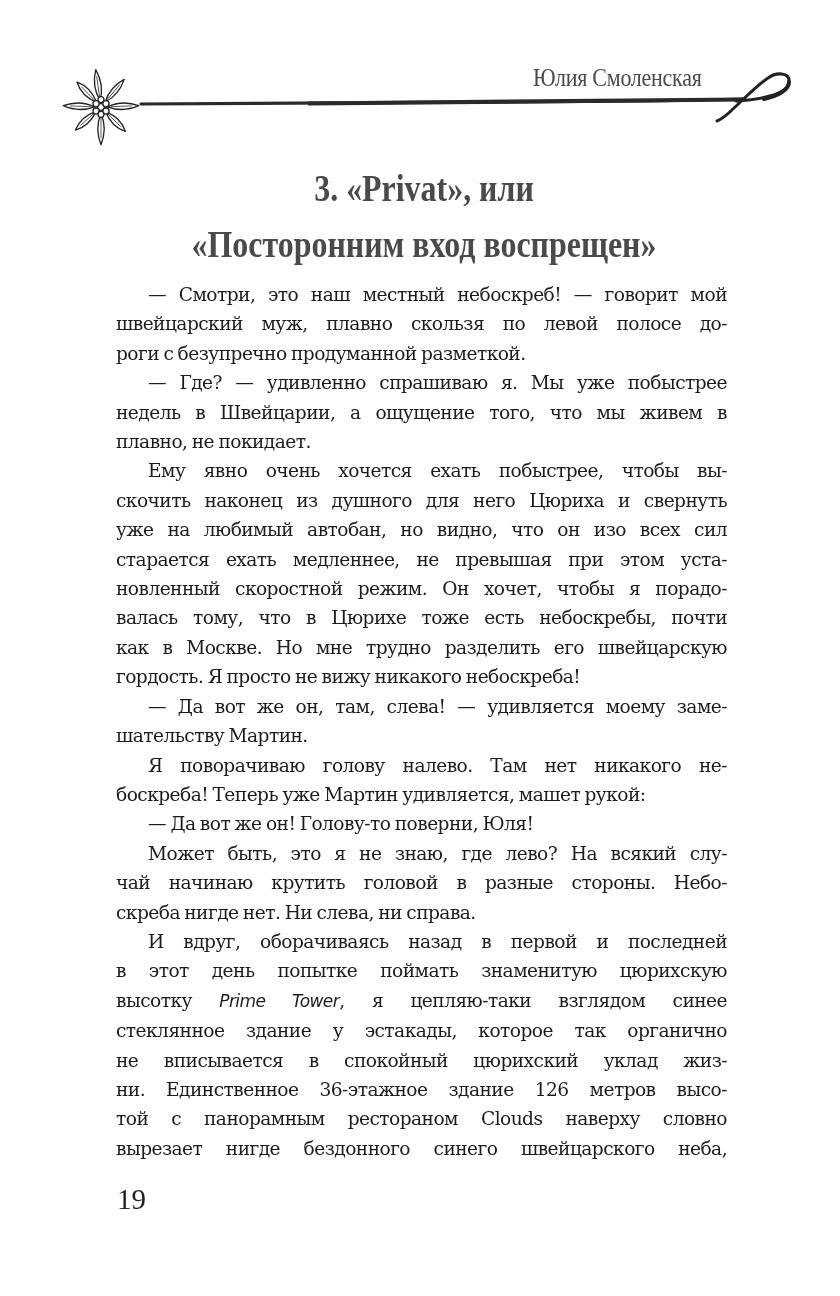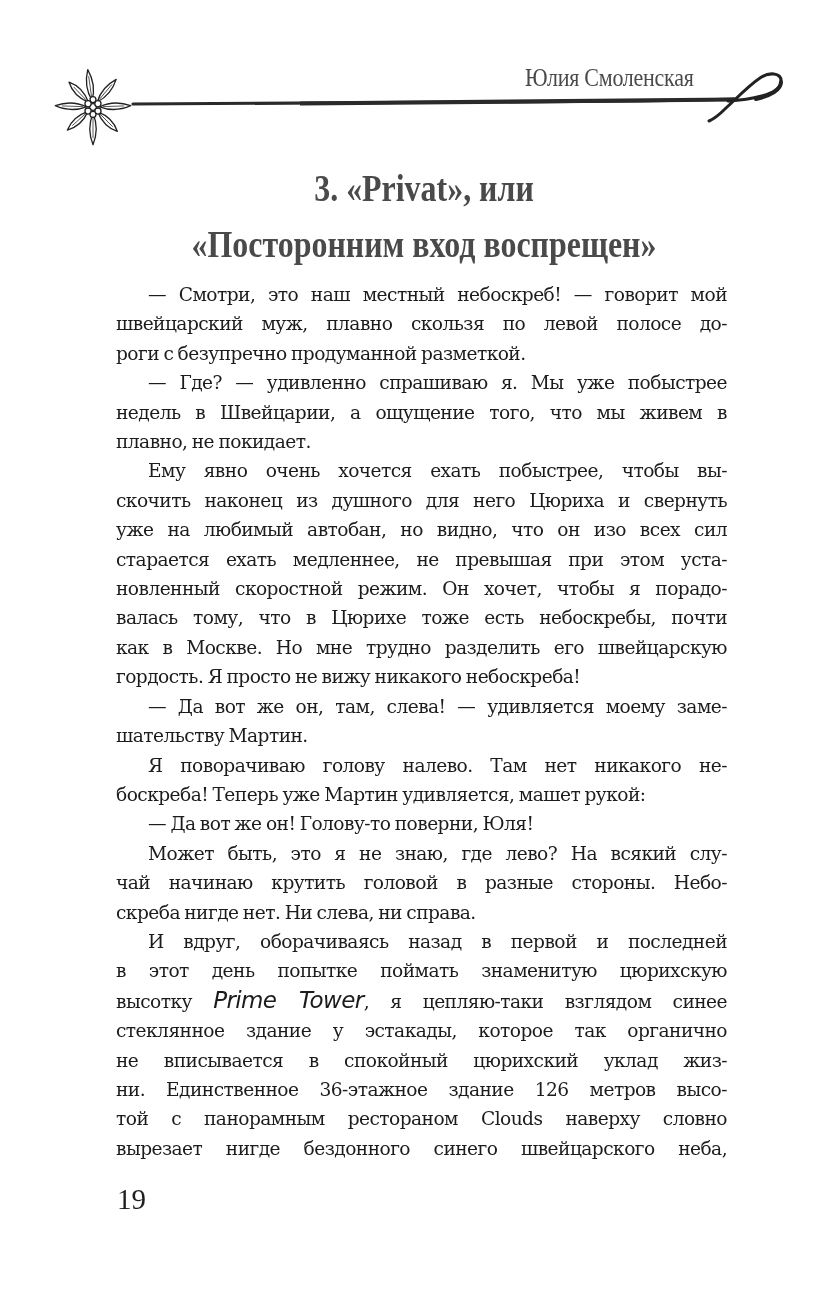--- a/index.html
+++ b/index.html
@@ -9,21 +9,21 @@
     }
     body {
       width: 840px;
       height: 1296px;
       position: relative;
       overflow: hidden;
       color: #1f1f1f;
     }
     .page-header {
       position: absolute;
-      left: 0;
+      left: 8px;
       top: 0;
       width: 812px;
       height: 140px;
     }
     .flower {
       position: absolute;
       left: 52px;
       top: 66px;
       width: 82px;
       height: 82px;
@@ -81,21 +81,21 @@
       word-spacing: -1px;
     }
     .text-body .ln.indent {
       padding-left: 32px;
     }
     .text-body .ln.last {
       text-align-last: left;
     }
     .text-body em {
       font-family: "DejaVu Sans", sans-serif;
-      font-size: 23px;
+      font-size: 17px;
       letter-spacing: -0.6px;
     }
     .page-number {
       position: absolute;
       left: 117px;
       top: 1183px;
       font-family: "Liberation Serif", serif;
       font-size: 29px;
       color: #1f1f1f;
     }

